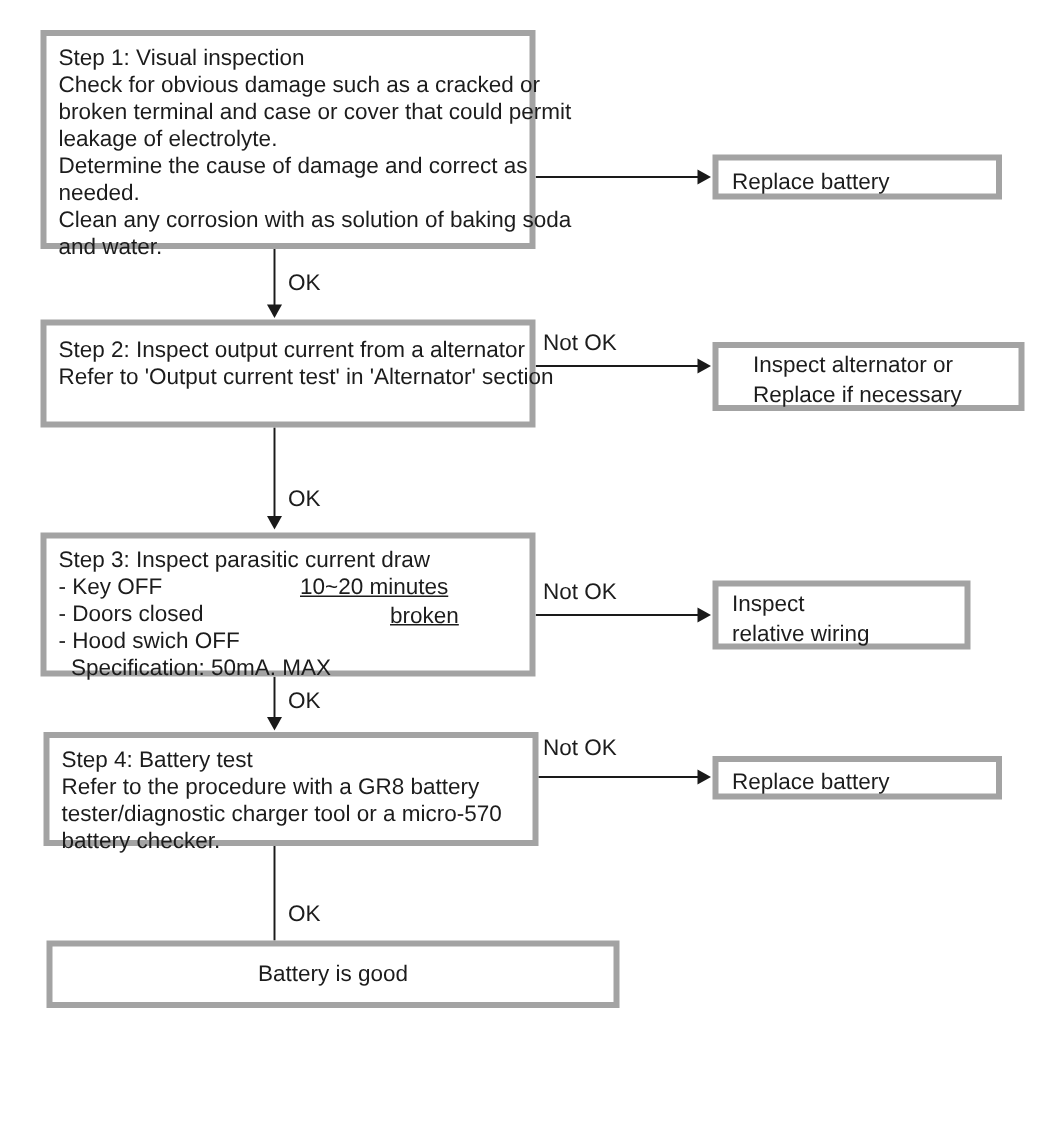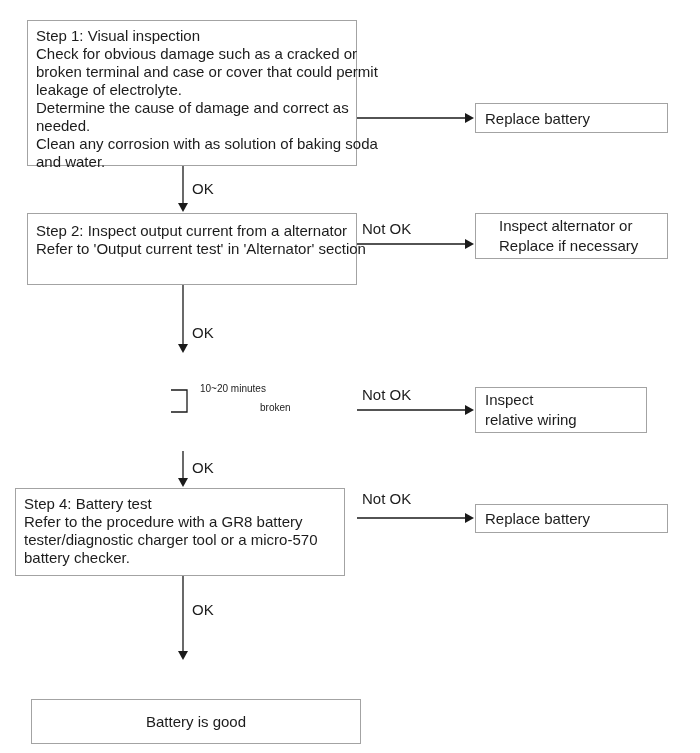--- a/index.html
+++ b/index.html
@@ -6,39 +6,39 @@
   #canvas{
     position:relative;
     width:700px;height:753px;
     background:#ffffff;
     font-family:"Liberation Sans", sans-serif;
     color:#1c1c1c;
     overflow:hidden;
   }
   .box{
     position:absolute;
-    border:1px solid #a3a3a3;
+    border:4px solid #a3a3a3;
     background:#ffffff;
     box-sizing:border-box;
     font-size:15px;
     line-height:18px;
     white-space:pre;
   }
   .stepbox{padding:6px 0 0 8px;}
   .outbox{padding:2px 0 0 9px;line-height:20px;}
   .centerbox{
     display:flex;align-items:center;justify-content:center;
     white-space:pre;text-align:center;
   }
   .flabel{
     position:absolute;
     font-size:15px;
     white-space:pre;
   }
-  .note-line{position:absolute;font-size:10px;white-space:pre;}
+  .note-line{position:absolute;font-size:15px;white-space:pre;text-decoration:underline;}
   svg.connectors{position:absolute;left:0;top:0;}
 </style>
 </head>
 <body>
 
 <div id="canvas">
 
   <svg class="connectors" width="700" height="753" viewBox="0 0 700 753">
 
     <g>
@@ -96,42 +96,47 @@
 
   <div class="box outbox" style="left:475px;top:103px;width:193px;height:30px;line-height:25px;">Replace battery</div>
 
   <div class="flabel" style="left:192px;top:180px;">OK</div>
 
   <div class="box stepbox" style="left:27px;top:213px;width:330px;height:72px;padding-top:8px;">Step 2: Inspect output current from a alternator
 Refer to 'Output current test' in 'Alternator' section</div>
 
   <div class="flabel" style="left:362px;top:220px;">Not OK</div>
 
-  <div class="box outbox" style="left:475px;top:213px;width:193px;height:46px;padding-left:23px;">Inspect alternator or
+  <div class="box outbox" style="left:475px;top:228px;width:208px;height:46px;padding-left:23px;">Inspect alternator or
 Replace if necessary</div>
 
   <div class="flabel" style="left:192px;top:324px;">OK</div>
 
+  <div class="box stepbox" style="left:27px;top:355px;width:330px;height:96px;">Step 3: Inspect parasitic current draw
+- Key OFF
+- Doors closed
+- Hood swich OFF
+  Specification: 50mA. MAX</div>
 
   <div class="note-line" style="left:200px;top:383px;">10~20 minutes</div>
   <div class="note-line" style="left:260px;top:402px;">broken</div>
 
   <div class="flabel" style="left:362px;top:386px;">Not OK</div>
 
   <div class="box outbox" style="left:475px;top:387px;width:172px;height:46px;">Inspect
 relative wiring</div>
 
   <div class="flabel" style="left:192px;top:459px;">OK</div>
 
-  <div class="box stepbox" style="left:15px;top:488px;width:330px;height:88px;">Step 4: Battery test
+  <div class="box stepbox" style="left:29px;top:488px;width:330px;height:76px;">Step 4: Battery test
 Refer to the procedure with a GR8 battery
 tester/diagnostic charger tool or a micro-570
 battery checker.</div>
 
   <div class="flabel" style="left:362px;top:490px;">Not OK</div>
 
   <div class="box outbox" style="left:475px;top:504px;width:193px;height:29px;line-height:24px;">Replace battery</div>
 
   <div class="flabel" style="left:192px;top:601px;">OK</div>
 
-  <div class="box centerbox" style="left:31px;top:699px;width:330px;height:45px;">Battery is good</div>
+  <div class="box centerbox" style="left:31px;top:627px;width:382px;height:45px;">Battery is good</div>
 
 </div>
 
 </body></html>

